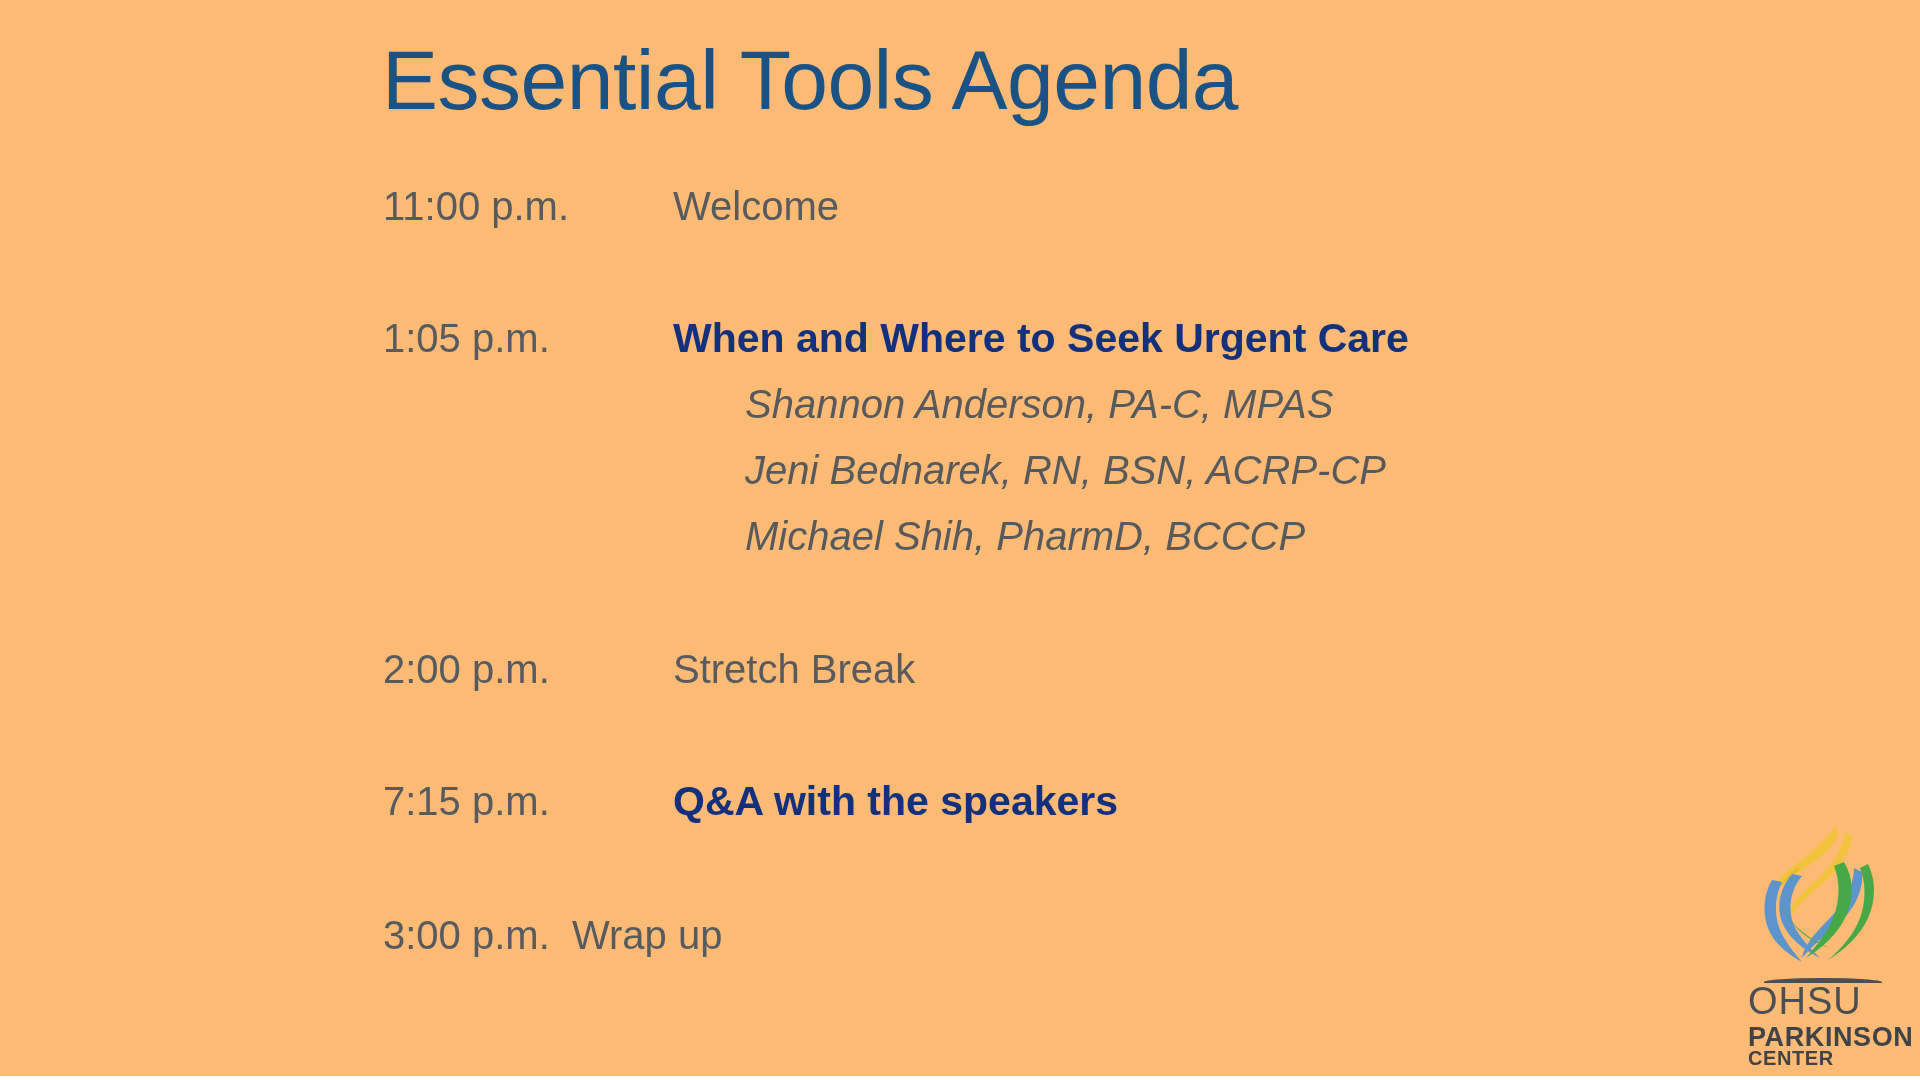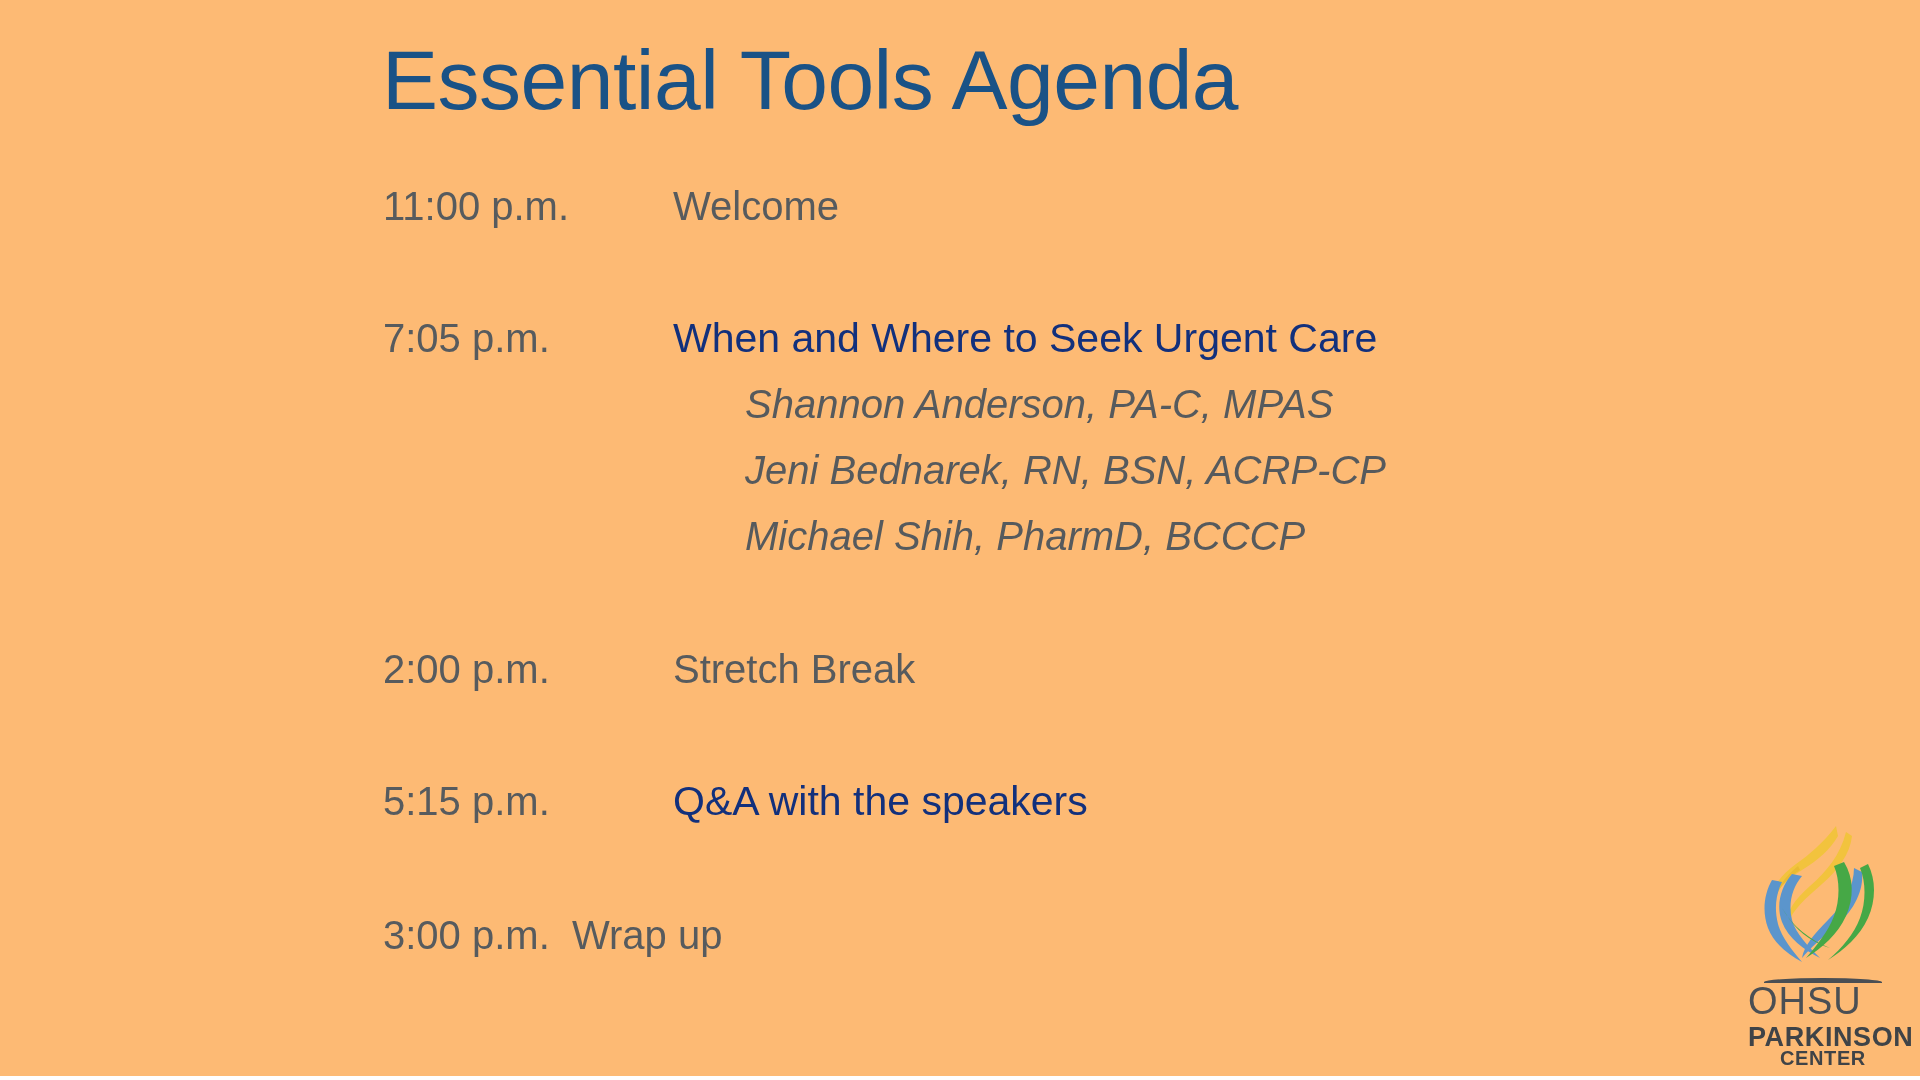--- a/index.html
+++ b/index.html
@@ -59,21 +59,21 @@
     font-size: 40px;
     font-weight: 400;
     color: #575B5E;
     white-space: nowrap;
     line-height: 1.0;
   }
   .desc.indent-standard { left: 673px; }
   .desc.indent-tight    { left: 572px; }
   .desc.highlight {
     color: #12307C;
-    font-weight: 400;
+    font-weight: 700;
     font-size: 41px;
   }
   .speaker {
     position: absolute;
     left: 745px;
     top: 0;
     font-size: 40px;
     font-style: italic;
     font-weight: 400;
     color: #565A5D;
@@ -127,59 +127,59 @@
     font-weight: 700;
     letter-spacing: 0.6px;
     color: #3F4347;
     line-height: 1;
   }
   .logo-sub2 {
     position: absolute;
     left: 0;
     top: 226px;
     width: 150px;
-    text-align: center;
+    text-align: left;
     font-size: 20px;
     font-weight: 700;
     letter-spacing: 0.6px;
     color: #3F4347;
     line-height: 1;
   }
 </style>
 </head>
 <body>
 
 <div class="slide">
 
   <div class="slide-title">Essential Tools Agenda</div>
 
   <div class="agenda" id="agenda-root">
       <div class="agenda-row" style="top: 186px;">
         <div class="time">11:00 p.m.</div>
         <div class="desc indent-standard">Welcome</div>
       </div>
       <div class="agenda-row" style="top: 318px;">
-        <div class="time">7:05 p.m.</div>
+        <div class="time">1:05 p.m.</div>
         <div class="desc indent-standard highlight">When and Where to Seek Urgent Care</div>
       </div>
       <div class="agenda-row" style="top: 384px;">
         <div class="speaker">Shannon Anderson, PA-C, MPAS</div>
       </div>
       <div class="agenda-row" style="top: 450px;">
         <div class="speaker">Jeni Bednarek, RN, BSN, ACRP-CP</div>
       </div>
       <div class="agenda-row" style="top: 516px;">
         <div class="speaker">Michael Shih, PharmD, BCCCP</div>
       </div>
       <div class="agenda-row" style="top: 649px;">
         <div class="time">2:00 p.m.</div>
         <div class="desc indent-standard">Stretch Break</div>
       </div>
       <div class="agenda-row" style="top: 781px;">
-        <div class="time">5:15 p.m.</div>
+        <div class="time">7:15 p.m.</div>
         <div class="desc indent-standard highlight">Q&amp;A with the speakers</div>
       </div>
       <div class="agenda-row" style="top: 915px;">
         <div class="time">3:00 p.m.</div>
         <div class="desc indent-tight">Wrap up</div>
       </div>
     </div>
 
   <div class="logo">
 

